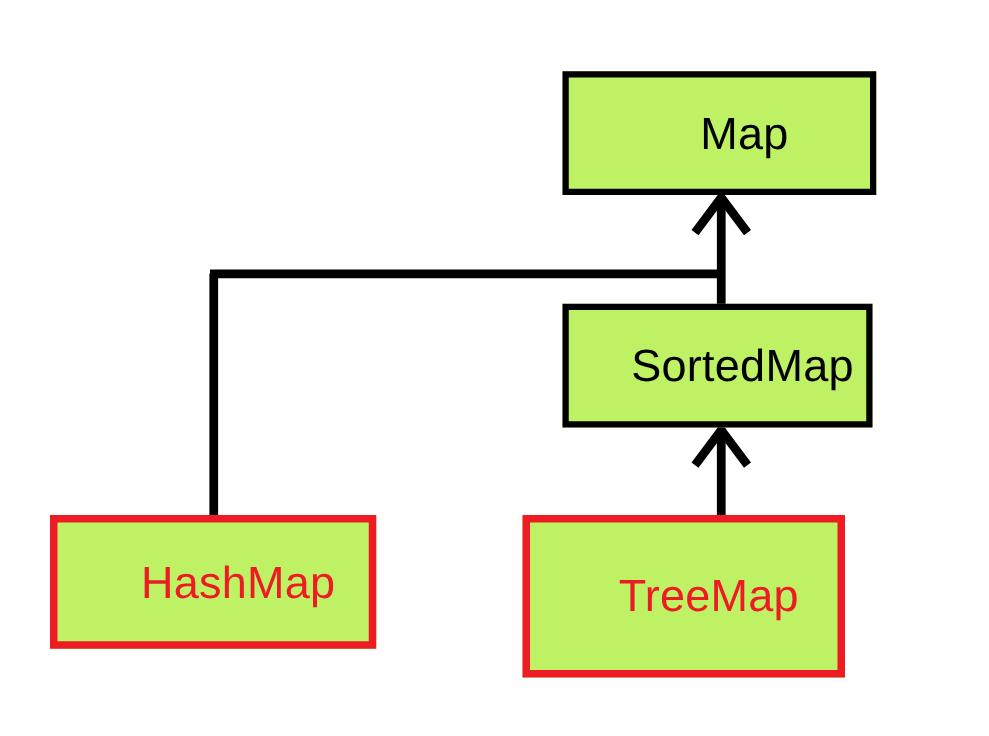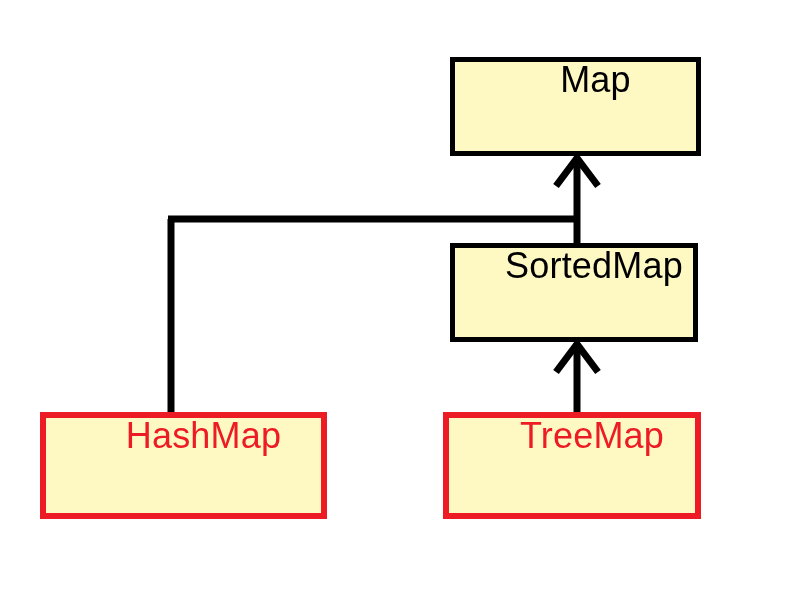--- a/index.html
+++ b/index.html
@@ -22,23 +22,23 @@
     position: absolute;
     left: 0;
     top: 0;
     width: 791px;
     height: 589px;
   }
   .node {
     position: absolute;
     box-sizing: border-box;
     display: flex;
-    align-items: flex-start;
+    align-items: center;
     justify-content: center;
-    background: #fef9c3;
+    background: #bef264;
     z-index: 2;
     padding-left: 40px;
   }
   .node-label {
     font-size: 36px;
     line-height: 1;
     letter-spacing: 0.2px;
     white-space: nowrap;
     user-select: none;
   }
@@ -57,31 +57,31 @@
     top: 243px;
     width: 248px;
     height: 99px;
     border: 5px solid #000000;
   }
   #node-sortedmap .node-label { color: #000000; }
   
   #node-hashmap {
     left: 40px;
     top: 412px;
-    width: 287px;
+    width: 261px;
     height: 107px;
     border: 6px solid #ED1C24;
   }
   #node-hashmap .node-label { color: #ED1C24; }
   
   #node-treemap {
-    left: 443px;
+    left: 418px;
     top: 412px;
     width: 258px;
-    height: 107px;
+    height: 130px;
     border: 6px solid #ED1C24;
   }
   #node-treemap .node-label { color: #ED1C24; }
 </style>
 </head>
 <body>
 
 <div id="canvas">
 
   <svg id="edges" viewBox="0 0 791 589" width="791" height="589" xmlns="http://www.w3.org/2000/svg">

